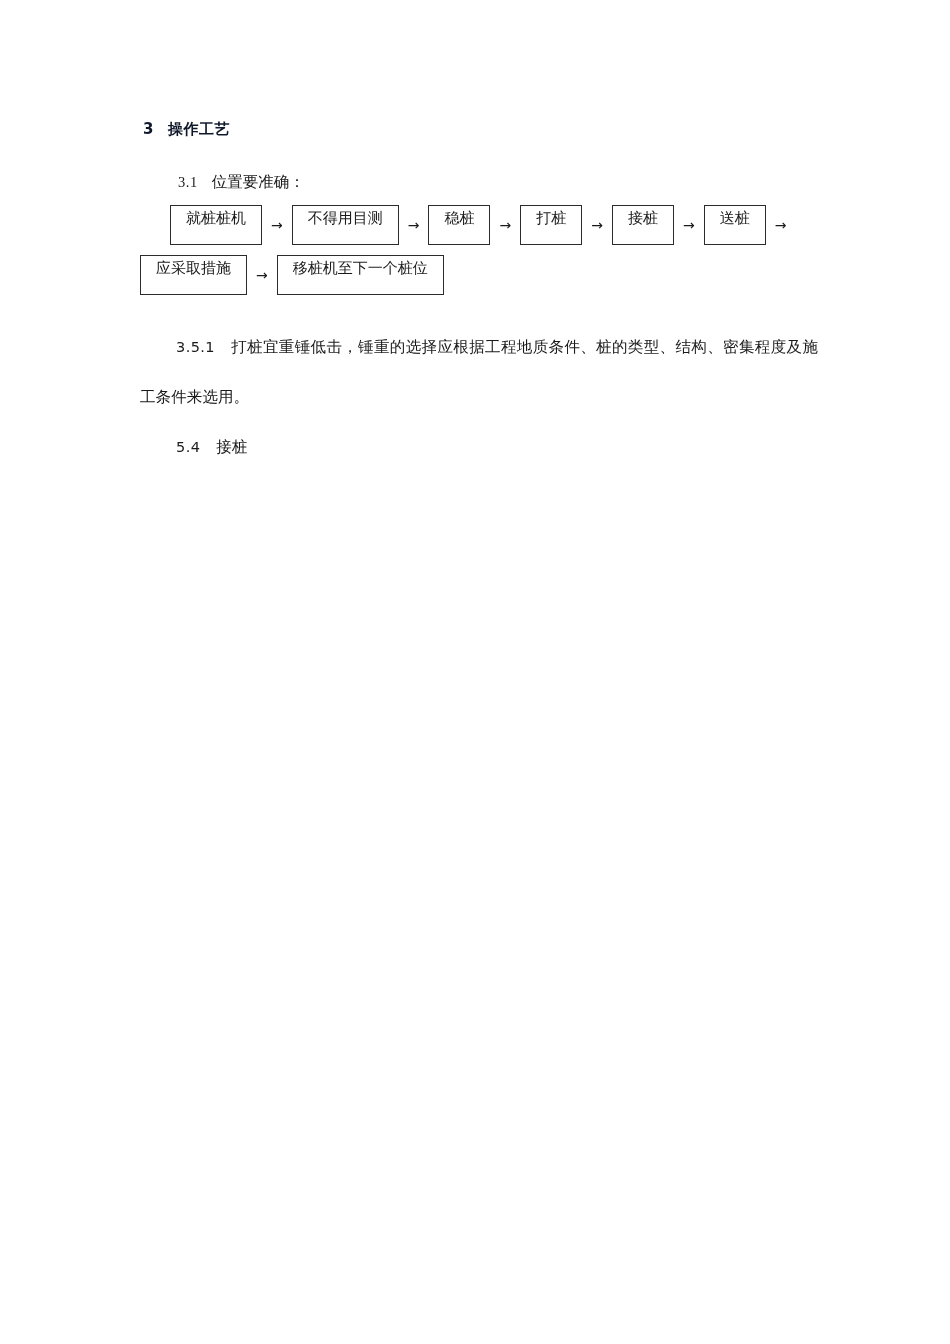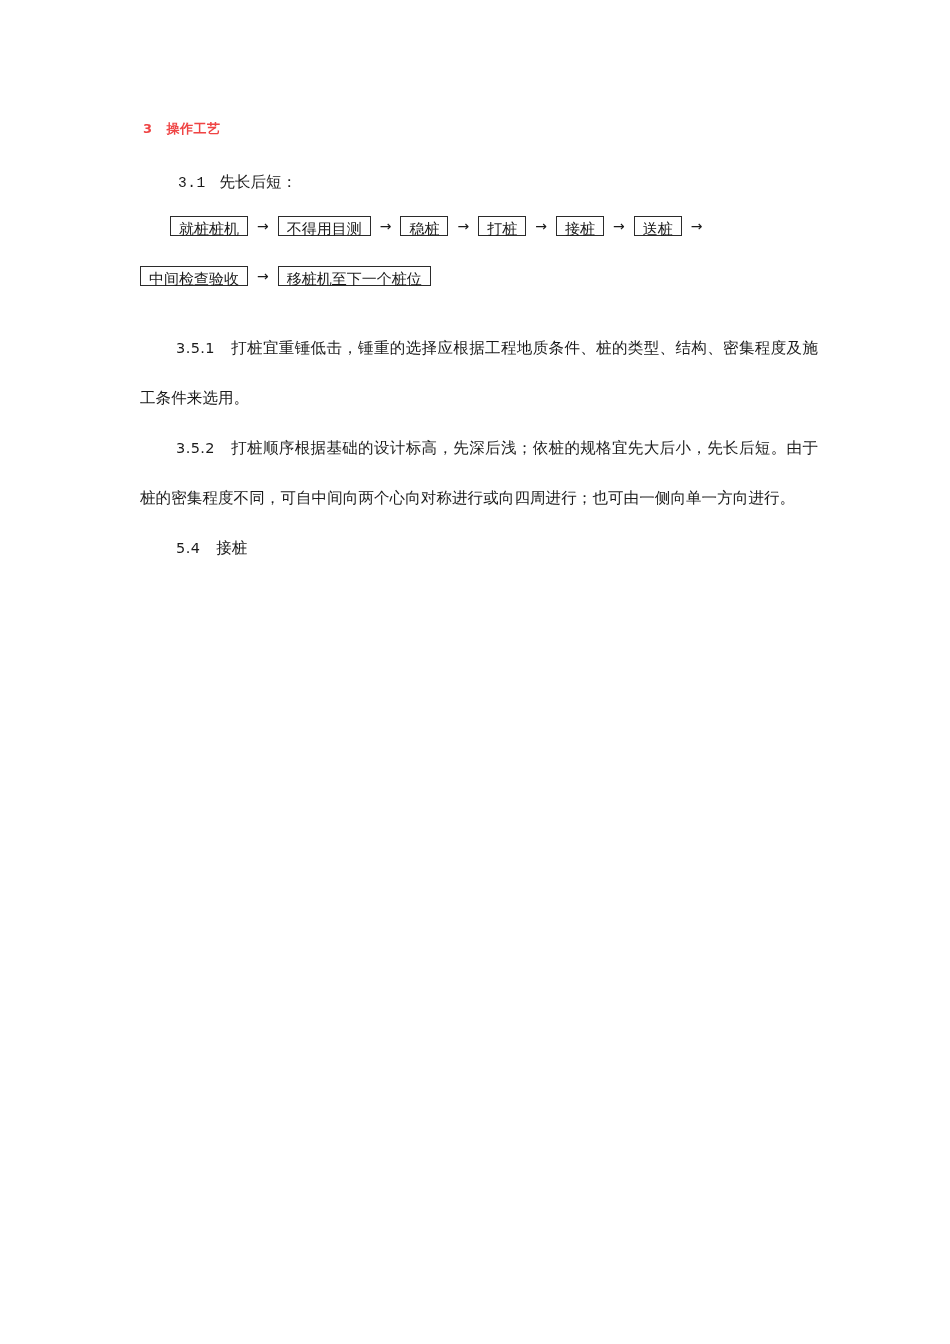--- a/index.html
+++ b/index.html
@@ -30,39 +30,39 @@
   .content {
     position: absolute;
     left: 140px;
     top: 118px;
     width: 678px;
   }
 
   
   .h1 {
     font-family: "DejaVu Sans", "Liberation Sans", sans-serif;
-    font-size: 13px;
+    font-size: 15px;
     font-weight: bold;
     letter-spacing: 0.5px;
-    color: #ef4444;
+    color: #0f172a;
     margin: 0 0 0 3px;
     line-height: 22px;
     white-space: nowrap;
   }
   .h1 .num { margin-right: 14px; }
 
   
   .subhead {
     font-size: 15.5px;
     line-height: 24px;
     margin: 30px 0 0 38px;
     white-space: nowrap;
   }
   .subhead .num {
-    font-family: Liberation Mono, monospace;
+    font-family: Liberation Serif, serif;
     font-size: 14.5px;
     letter-spacing: 0.5px;
     margin-right: 14px;
   }
 
   
   .flow {
     margin-top: 14px;
   }
   .flow-row {
@@ -70,23 +70,23 @@
     align-items: center;
     height: 34px;
     margin-bottom: 16px;
   }
   .flow-row.row-1 { margin-left: 30px; }
   .flow-row.row-2 { margin-left: 0px; }
 
   .flow-box {
     border: 1.4px solid #2b2b2b;
     box-sizing: border-box;
-    height: 20px;
+    height: 40px;
     line-height: 25px;
-    padding: 0 8px;
+    padding: 0 15px;
     font-size: 15px;
     white-space: nowrap;
     background: #fff;
     text-align: center;
   }
   .flow-arrow {
     font-family: "DejaVu Sans", "Liberation Sans", sans-serif;
     font-size: 14px;
     padding: 0 9px;
     line-height: 28px;
@@ -120,61 +120,58 @@
 <body>
 
 <div class="page">
   <div class="content">
 
     <div class="h1">
       <span class="num">3</span><span>操作工艺</span>
     </div>
 
     <div class="subhead">
-      <span class="num">3.1</span><span>先长后短：</span>
+      <span class="num">3.1</span><span>位置要准确：</span>
     </div>
 
     <div class="flow">
 
       <div class="flow-row row-1">
         <div class="flow-box">就桩桩机</div>
         <div class="flow-arrow">→</div>
         <div class="flow-box">不得用目测</div>
         <div class="flow-arrow">→</div>
         <div class="flow-box">稳桩</div>
         <div class="flow-arrow">→</div>
         <div class="flow-box">打桩</div>
         <div class="flow-arrow">→</div>
         <div class="flow-box">接桩</div>
         <div class="flow-arrow">→</div>
         <div class="flow-box">送桩</div>
         <div class="flow-arrow">→</div>
       </div>
 
       <div class="flow-row row-2">
-        <div class="flow-box">中间检查验收</div>
+        <div class="flow-box">应采取措施</div>
         <div class="flow-arrow">→</div>
         <div class="flow-box">移桩机至下一个桩位</div>
       </div>
 
     </div>
 
     <div class="spacer-14"></div>
 
 
 
 
 
     <p class="body indent">
       <span class="lbl">3.5.1</span><span class="gap-m"></span><span>打桩宜重锤低击，锤重的选择应根据工程地质条件、桩的类型、结构、密集程度及施工条件来选用。</span>
     </p>
 
-    <p class="body indent">
-      <span class="lbl">3.5.2</span><span class="gap-m"></span><span>打桩顺序根据基础的设计标高，先深后浅；依桩的规格宜先大后小，先长后短。由于桩的密集程度不同，可自中间向两个心向对称进行或向四周进行；也可由一侧向单一方向进行。</span>
-    </p>
 
     <p class="body indent">
       <span class="lbl">5.4</span><span class="gap-m"></span><span>接桩</span>
     </p>
 
 
   </div>
 </div>
 
 </body></html>

